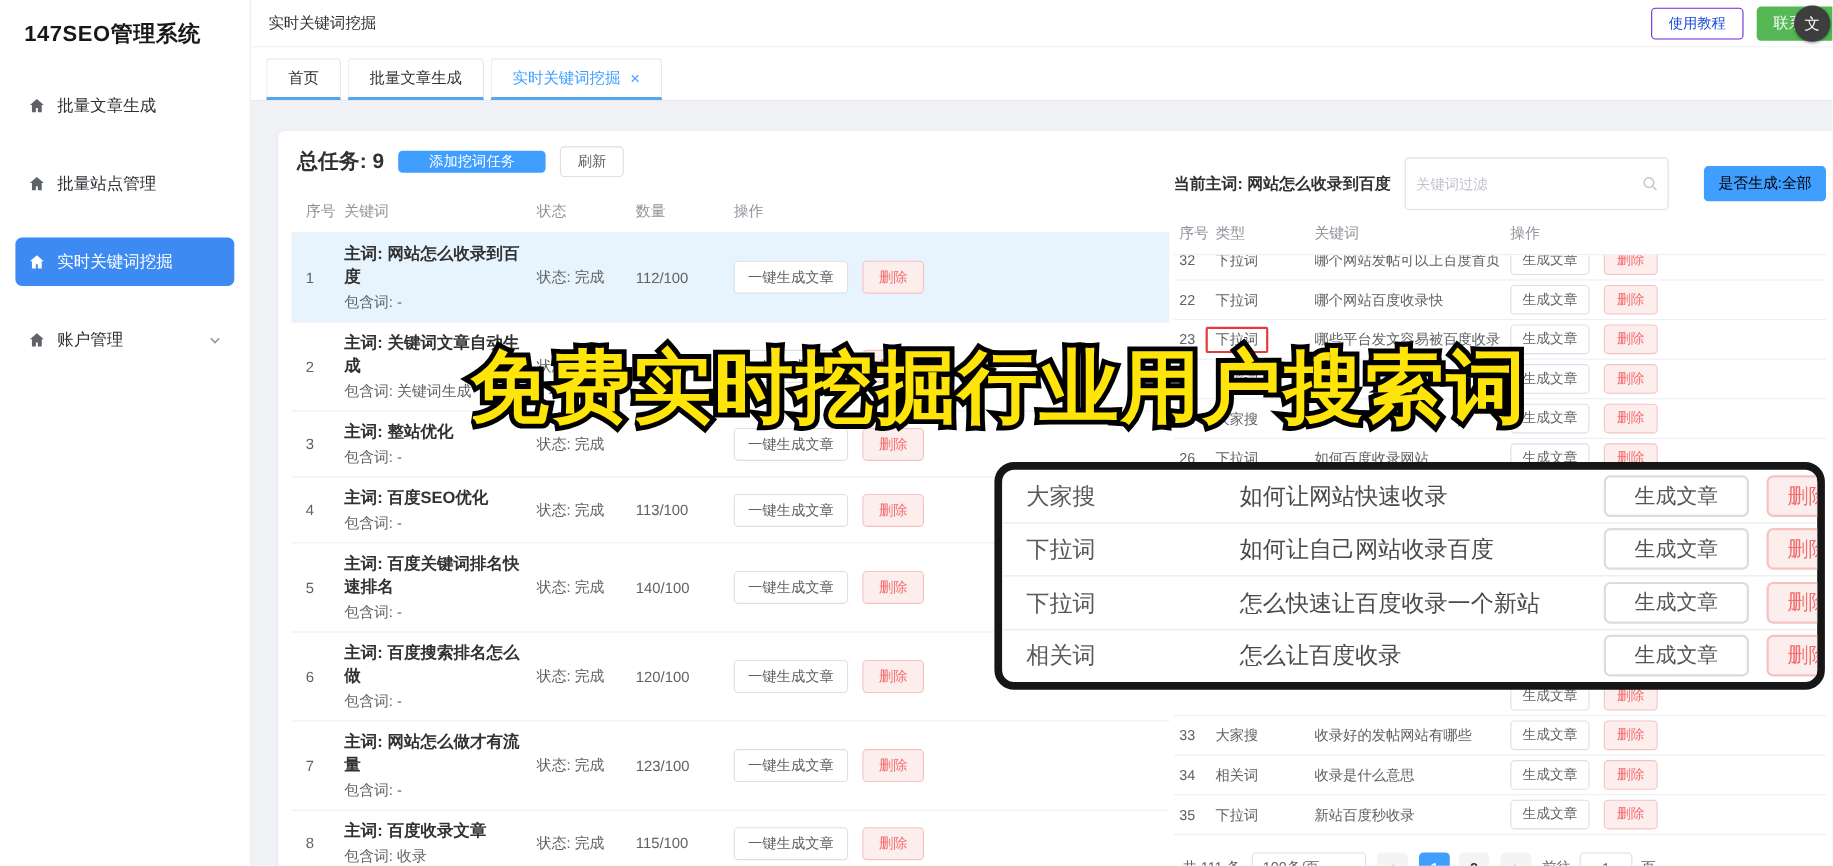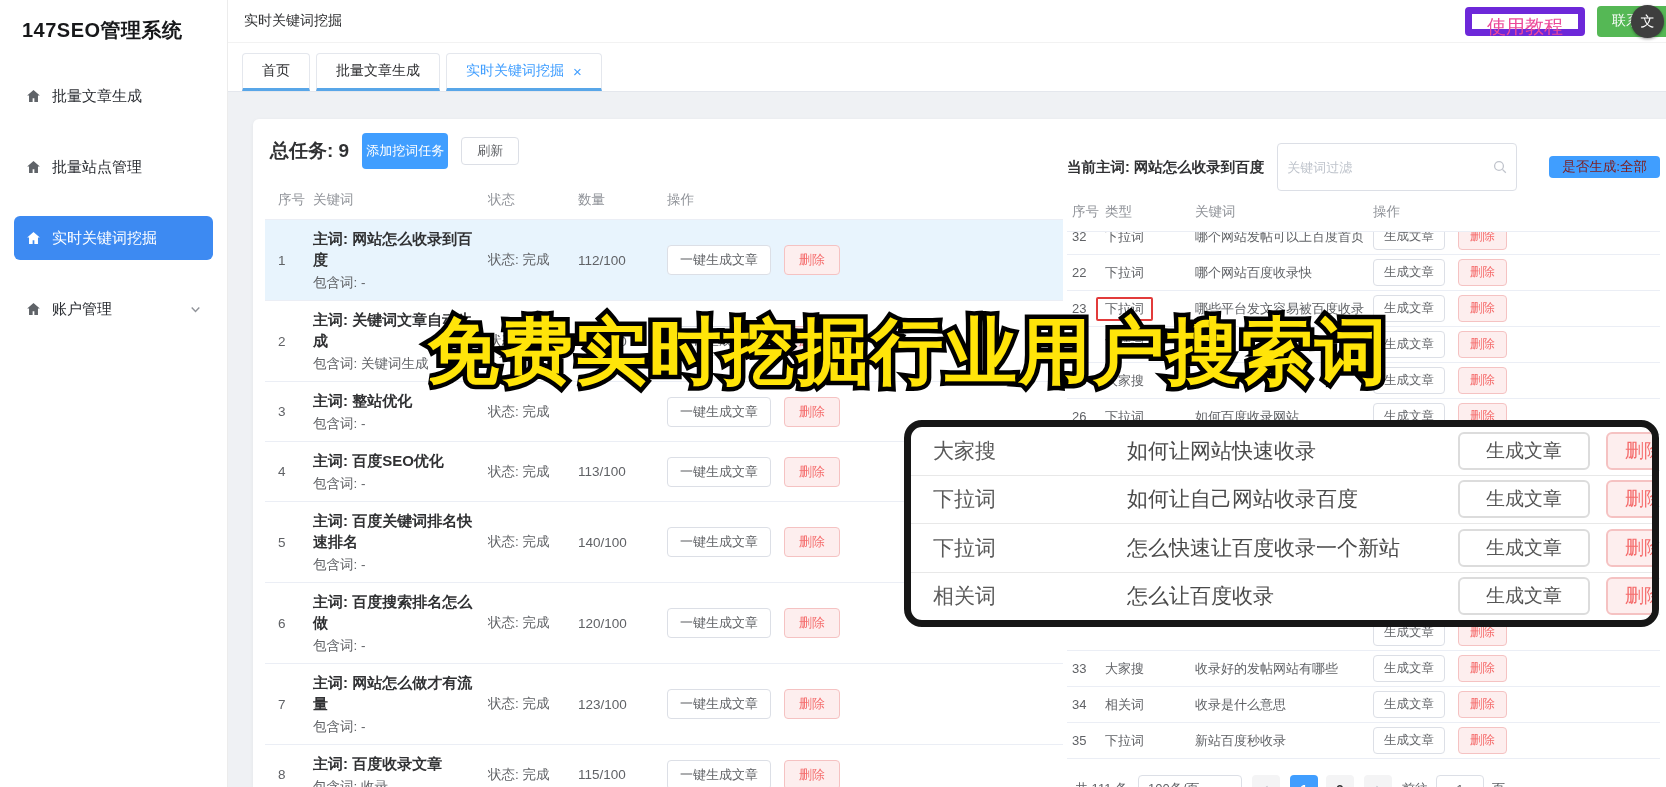--- a/index.html
+++ b/index.html
@@ -17,41 +17,41 @@
   .nav-item.active { background:#3d8af2; color:#fff; }
   .nav-item.active .nav-icon { color:#fff; }
   .nav-chevron { margin-left:auto; color:#909399; display:none; }
   .nav-item.has_chevron .nav-chevron { display:flex; }
 
   
   .main { flex:1; display:flex; flex-direction:column; min-width:0; }
   .topbar { height:43px; display:flex; align-items:center; padding-left:16px; position:relative; border-bottom:1px solid #f2f2f2; overflow:hidden; }
   .page-title { font-size:14px; color:#303133; }
   .topbar-right { margin-left:auto; display:flex; align-items:center; gap:12px; }
-  .btn-tutorial { height:29px; padding:0 15px; font-size:19px; background:#fff; border:7px solid #6d28d9; border-radius:4px; color:#ec4899; cursor:pointer; }
+  .btn-tutorial { height:29px; padding:0 15px; font-size:13px; background:#fff; border:1px solid #6d28d9; border-radius:4px; color:#1d4ed8; cursor:pointer; }
   .btn-contact { height:31px; padding:0 30px 0 15px; font-size:14px; background:#55b855; border:none; border-radius:4px 0 0 4px; color:#fff; margin-right:-4px; cursor:pointer; }
   .translate-badge { position:absolute; right:2px; top:5px; width:33px; height:33px; border-radius:50%;
     background:#3e3e3e; color:#fff; font-size:14px; display:flex; align-items:center; justify-content:center; box-shadow:0 1px 3px rgba(0,0,0,.4); }
 
   .tabbar { height:49px; border-bottom:1px solid #e4e7ed; display:flex; align-items:flex-end; gap:6px; padding:0 0 0 14px; background:#fff; }
   .tab { height:38px; display:flex; align-items:center; padding:15px 19px; background:#fff;
     border:1px solid #e4e7ed; border-bottom:3px solid #58a6e8; border-radius:4px 4px 0 0; font-size:14px; color:#303133; cursor:pointer; white-space:nowrap; }
   .tab.active { color:#409eff; }
   .tab-close { display:none; margin-left:9px; font-size:15px; line-height:1; }
   .tab.closable .tab-close { display:inline; }
 
   .content { flex:1; position:relative; background:#eff1f4; }
   .card { position:absolute; left:25px; top:27px; right:0; bottom:0; background:#fff;
     border-radius:6px 0 0 0; box-shadow:0 1px 4px rgba(0,0,0,.05); }
 
   
   .left-panel { position:absolute; left:12px; top:14px; width:798px; }
   .toolbar { display:flex; align-items:center; gap:13px; padding-left:5px; }
   .total { font-size:19px; font-weight:bold; color:#303133; }
-  .btn-primary { background:#409eff; color:#fff; border:none; border-radius:4px; height:36px; padding:0 4px; font-size:13px; cursor:pointer; }
+  .btn-primary { background:#409eff; color:#fff; border:none; border-radius:4px; height:20px; padding:0 28px; font-size:13px; cursor:pointer; }
   .btn-plain { background:#fff; color:#606266; border:1px solid #dcdfe6; border-radius:4px; height:28px; padding:0 15px; font-size:13px; cursor:pointer; }
 
   .ltable { margin-top:22px; }
   .lhead { display:flex; padding:0 0 10px 13px; border-bottom:1px solid #ebeef5; font-size:13.5px; color:#909399; }
   .c-no { width:35px; flex-shrink:0; }
   .c-kw { width:175px; flex-shrink:0; }
   .c-status { width:90px; flex-shrink:0; }
   .c-count { width:89px; flex-shrink:0; }
   .c-ops { display:flex; align-items:center; gap:13px; }
   .lrow { display:flex; align-items:center; min-height:59px; padding-left:13px; border-bottom:1px solid #ebeef5; font-size:13.5px; color:#606266; }
@@ -75,21 +75,21 @@
   .pg-input { width:48px; height:28px; border:1px solid #dcdfe6; border-radius:4px; text-align:center; font-size:13px; color:#606266; }
 
   
   .right-panel { position:absolute; left:814px; top:14px; right:6px; }
   .rheader { display:flex; align-items:center; margin-top:10px; }
   .current-label { font-size:14.5px; font-weight:bold; color:#303133; white-space:nowrap; }
   .filter-wrap { margin-left:13px; width:262px; height:48px; border:1px solid #dcdfe6; border-radius:4px; display:flex; align-items:center; padding:0 9px; background:#fff; }
   .filter-wrap input { flex:1; border:none; outline:none; font-size:13px; color:#606266; min-width:0; background:transparent; font-family:inherit; }
   .filter-wrap input::placeholder { color:#bfc4cc; }
   .filter-wrap .mag { color:#c0c4cc; display:flex; }
-  .btn-genall { margin-left:32px; height:22px; padding:0 13px; background:#409eff; border:none; border-radius:4px; color:#7f1d1d; font-size:13.5px; white-space:nowrap; cursor:pointer; }
+  .btn-genall { margin-left:32px; height:32px; padding:0 13px; background:#409eff; border:none; border-radius:4px; color:#000000; font-size:13.5px; white-space:nowrap; cursor:pointer; }
 
   .rtable { margin-top:12px; }
   .rhead { display:flex; padding:0 0 10px 5px; border-bottom:1px solid #ebeef5; font-size:13.5px; color:#909399; }
   .r-no { width:33px; flex-shrink:0; }
   .r-type { width:90px; flex-shrink:0; }
   .r-kw { width:178px; flex-shrink:0; }
   .r-ops { display:flex; align-items:center; gap:13px; }
   .rrows { overflow:hidden; }
   .rrow { display:flex; align-items:center; height:36px; padding-left:5px; border-bottom:1px solid #ebeef5; font-size:13px; color:#606266; }
   .rrow:first-of-type { margin-top:-13px; }

